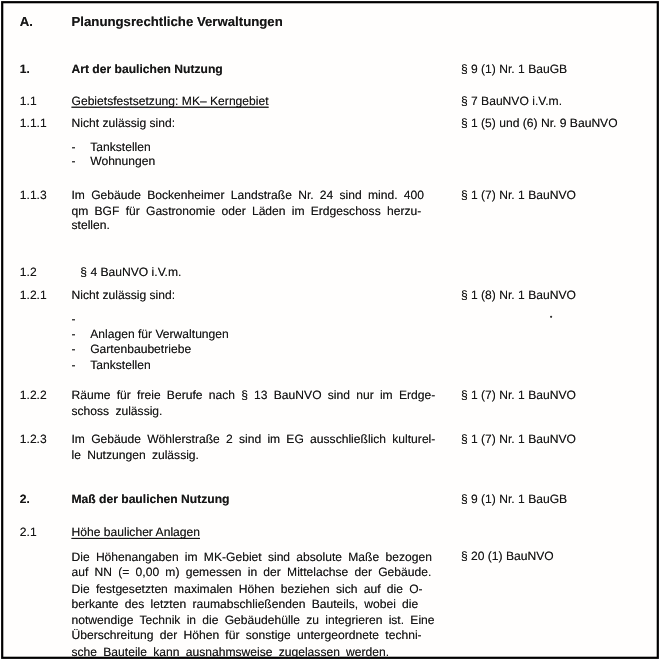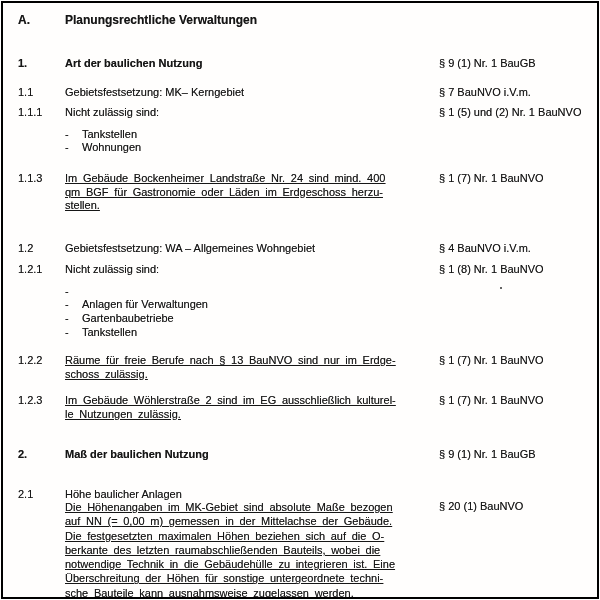--- a/index.html
+++ b/index.html
@@ -25,28 +25,27 @@
     left: 15px;
     display: flex;
     align-items: flex-start;
     color: #161616;
     font-size: 11px;
     line-height: 13.5px;
     text-shadow: 0 0 0.4px rgba(0,0,0,0.55);
   }
   .num  { width: 47px; flex-shrink: 0; }
   .main { width: 346px; flex-shrink: 0; }
-  .ref  { margin-left: 28px; white-space: nowrap; }
+  .ref  { margin-left: 8px; white-space: nowrap; }
   .bold { font-weight: bold; }
-  .ul   { text-underline-offset: 2px; }
+  .ul   { text-decoration: underline; text-underline-offset: 2px; }
   .heading-row { font-size: 12px; }
   .para {
     white-space: pre-line;
     word-spacing: 2.6px;
-    text-decoration: underline;
   }
   .para-tall { line-height: 14.3px; }
   .bullets { margin-top: 8px; }
   .bullet  { display: flex; line-height: 13.8px; }
   .dash    { width: 17px; flex-shrink: 0; }
   .artifact-dot {
     position: absolute;
     left: 497px;
     top: 284px;
     width: 2px;
@@ -85,34 +84,33 @@
         <span class="bullet">
           <span class="dash">-</span>
           <span>Tankstellen</span>
         </span>
         <span class="bullet">
           <span class="dash">-</span>
           <span>Wohnungen</span>
         </span>
       </span>
     </span>
-    <span class="ref">§ 1 (5) und (2) Nr. 1 BauNVO</span>
+    <span class="ref">§ 1 (5) und (6) Nr. 9 BauNVO</span>
   </div>
 
   <div class="row" style="top:169px">
     <span class="num">1.1.3</span>
     <span class="main para">Im Gebäude Bockenheimer Landstraße Nr. 24 sind mind. 400
 qm BGF für Gastronomie oder Läden im Erdgeschoss herzu-
 stellen.</span>
     <span class="ref">§ 1 (7) Nr. 1 BauNVO</span>
   </div>
 
   <div class="row" style="top:239px">
     <span class="num">1.2</span>
-    <span class="main"><span class="ul">Gebietsfestsetzung: WA – Allgemeines Wohngebiet</span></span>
     <span class="ref">§ 4 BauNVO i.V.m.</span>
   </div>
 
   <div class="row" style="top:260px">
     <span class="num">1.2.1</span>
     <span class="main">
       <span>Nicht zulässig sind:</span>
       <span class="bullets" style="display:block">
         <span class="bullet">
           <span class="dash">-</span>
@@ -149,21 +147,21 @@
 le Nutzungen zulässig.</span>
     <span class="ref">§ 1 (7) Nr. 1 BauNVO</span>
   </div>
 
   <div class="row" style="top:445px">
     <span class="num bold">2.</span>
     <span class="main bold">Maß der baulichen Nutzung</span>
     <span class="ref">§ 9 (1) Nr. 1 BauGB</span>
   </div>
 
-  <div class="row" style="top:485px">
+  <div class="row" style="top:475px">
     <span class="num">2.1</span>
     <span class="main"><span class="ul">Höhe baulicher Anlagen</span></span>
   </div>
 
   <div class="row" style="top:497px">
     <span class="num"></span>
     <span class="main para para-tall">Die Höhenangaben im MK-Gebiet sind absolute Maße bezogen
 auf NN (= 0,00 m) gemessen in der Mittelachse der Gebäude.
 Die festgesetzten maximalen Höhen beziehen sich auf die O-
 berkante des letzten raumabschließenden Bauteils, wobei die

